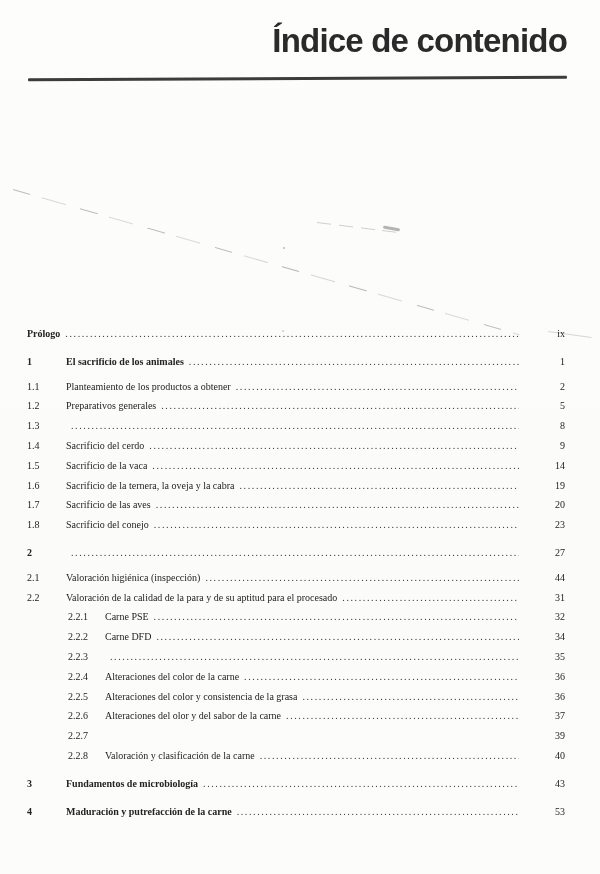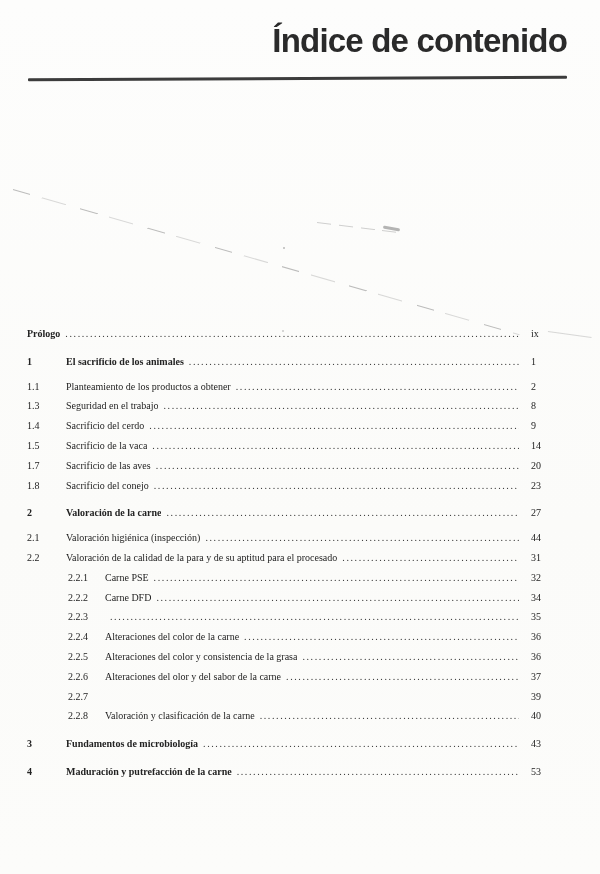--- a/index.html
+++ b/index.html
@@ -83,21 +83,21 @@
   .leader{
     flex:1 1 0;overflow:hidden;
     margin:0 12px 0 5px;
     font-weight:normal;
     color:#333;
     letter-spacing:1.6px;
     min-width:0;
   }
   .leader::after{content:"..................................................................................................................................................................................";}
   .leader.no-dots::after{content:"";}
-  .pagenum{flex:0 0 auto;width:34px;font-weight:normal;}
+  .pagenum{flex:0 0 auto;width:34px;text-align:right;font-weight:normal;}
 </style>
 </head>
 <body>
 
 <div class="scan-page">
 
   <div class="header">
     <h1 class="page-title">Índice de contenido</h1>
   </div>
   <div class="title-rule"></div>
@@ -122,52 +122,62 @@
     <span class="leader"></span>
     <span class="pagenum">1</span>
   </div>
       <div class="row section">
     <span class="num">1.1</span>
     <span class="label">Planteamiento de los productos a obtener</span>
     <span class="leader"></span>
     <span class="pagenum">2</span>
   </div>
       <div class="row section">
+    <span class="num">1.2</span>
+    <span class="label">Preparativos generales</span>
+    <span class="leader"></span>
+    <span class="pagenum">5</span>
+  </div>
+      <div class="row section">
     <span class="num">1.3</span>
-    <span class="label">Seguridad en el trabajo</span>
     <span class="leader"></span>
     <span class="pagenum">8</span>
   </div>
       <div class="row section">
     <span class="num">1.4</span>
     <span class="label">Sacrificio del cerdo</span>
     <span class="leader"></span>
     <span class="pagenum">9</span>
   </div>
       <div class="row section">
     <span class="num">1.5</span>
     <span class="label">Sacrificio de la vaca</span>
     <span class="leader"></span>
     <span class="pagenum">14</span>
   </div>
       <div class="row section">
+    <span class="num">1.6</span>
+    <span class="label">Sacrificio de la ternera, la oveja y la cabra</span>
+    <span class="leader"></span>
+    <span class="pagenum">19</span>
+  </div>
+      <div class="row section">
     <span class="num">1.7</span>
     <span class="label">Sacrificio de las aves</span>
     <span class="leader"></span>
     <span class="pagenum">20</span>
   </div>
       <div class="row section">
     <span class="num">1.8</span>
     <span class="label">Sacrificio del conejo</span>
     <span class="leader"></span>
     <span class="pagenum">23</span>
   </div>
       <div class="row chapter">
     <span class="num">2</span>
-    <span class="label">Valoración de la carne</span>
     <span class="leader"></span>
     <span class="pagenum">27</span>
   </div>
       <div class="row section">
     <span class="num">2.1</span>
     <span class="label">Valoración higiénica (inspección)</span>
     <span class="leader"></span>
     <span class="pagenum">44</span>
   </div>
       <div class="row section">

